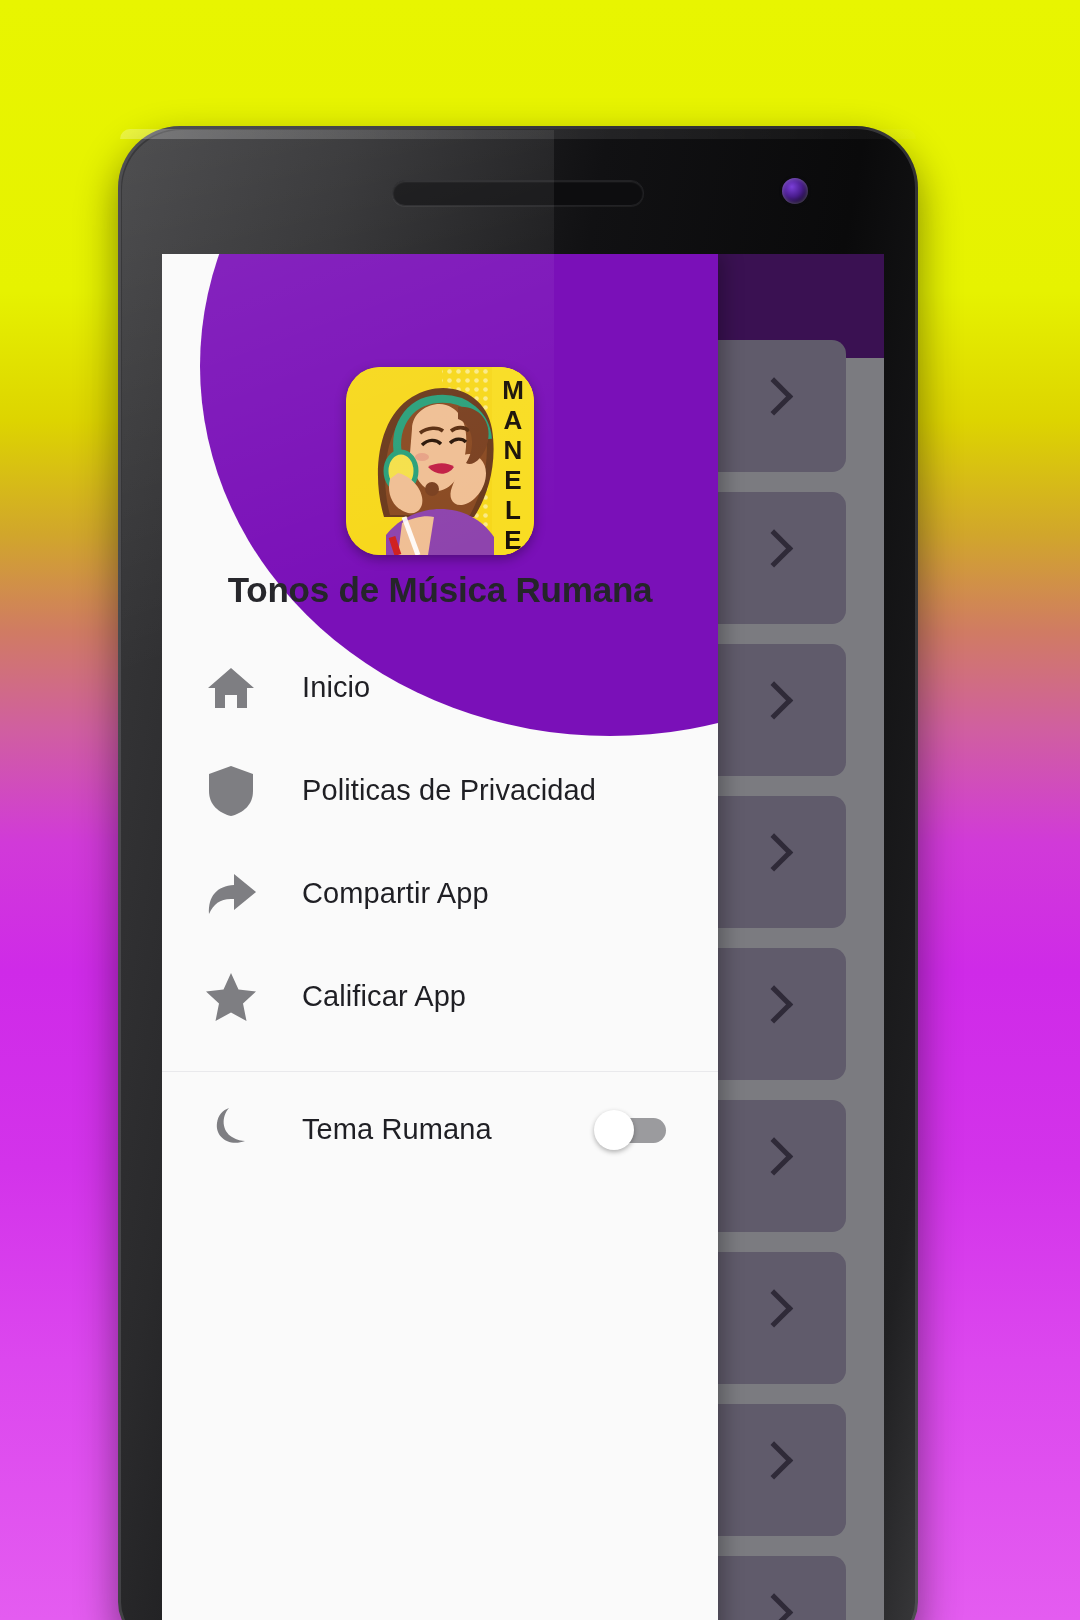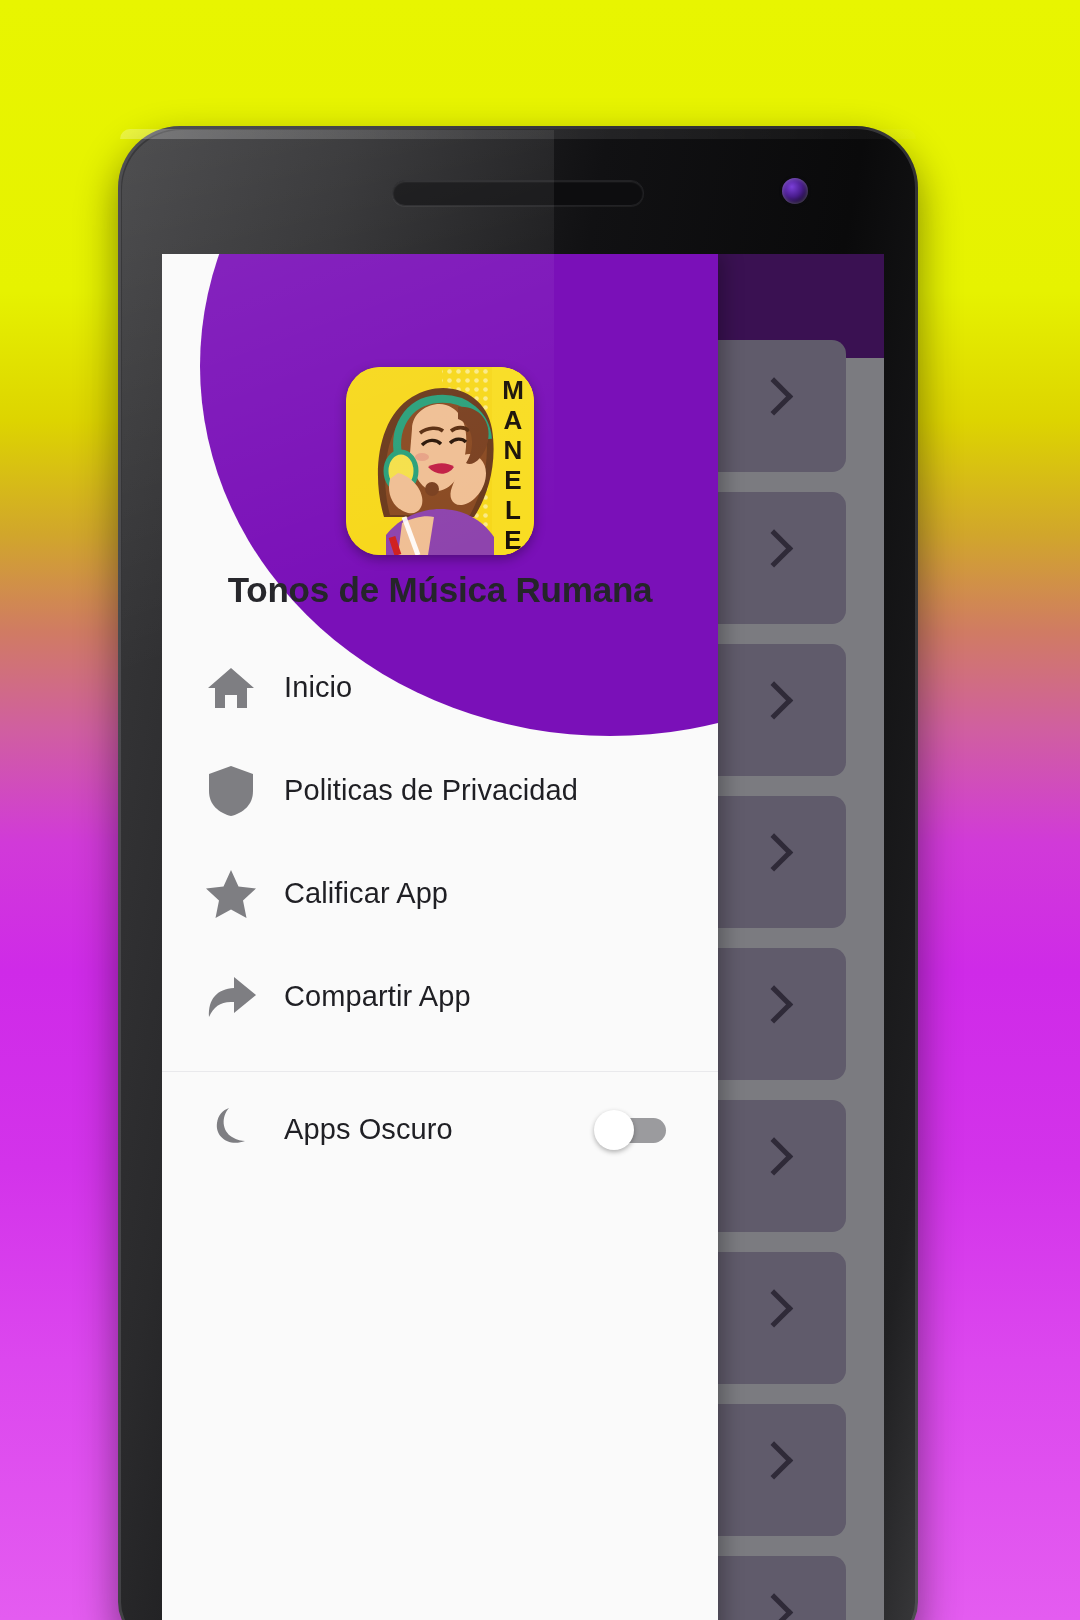--- a/index.html
+++ b/index.html
@@ -110,21 +110,21 @@
   
   .menu{position:absolute;left:0;top:382px;width:100%;}
   .menu-item{
     position:relative;display:flex;align-items:center;height:103px;
     padding-left:30px;box-sizing:border-box;cursor:pointer;
   }
   .mi-icon{
     width:78px;min-width:78px;height:60px;display:flex;align-items:center;justify-content:center;
   }
   .mi-label{
-    font-size:29px;color:#1f1f24;margin-left:14px;letter-spacing:.1px;white-space:nowrap;
+    font-size:29px;color:#1f1f24;margin-left:32px;letter-spacing:.1px;white-space:nowrap;
   }
   .menu-div{height:1px;background:#e9e9ec;margin-top:23px;margin-bottom:6px;}
 
   
   .toggle{
     position:absolute;right:52px;top:50%;transform:translateY(-50%);
     width:72px;height:30px;
   }
   .tg-track{
     position:absolute;right:0;top:3px;width:58px;height:25px;border-radius:13px;
@@ -264,46 +264,46 @@
           <span class="mi-icon">
             <svg width="46" height="52" viewBox="0 0 46 52">
               <path d="M23 1 L45 9 L45 26 C45 40 35 48 23 51 C11 48 1 40 1 26 L1 9 Z" fill="#7e7e82"></path>
             </svg>
           </span>
           <span class="mi-label">Politicas de Privacidad</span>
         </div>
 
         <div class="menu-item">
           <span class="mi-icon">
+            <svg width="54" height="44" viewBox="0 0 54 44">
+              <path d="M30 2 L52 20 L30 38 L30 27 C17 26 10 31 5 42 C4 24 13 14 30 13 Z" fill="#7e7e82"></path>
+            </svg>
+          </span>
+          <span class="mi-label">Compartir App</span>
+        </div>
+
+        <div class="menu-item">
+          <span class="mi-icon">
             <svg width="52" height="50" viewBox="0 0 52 50">
               <path d="M26 1 L33.5 17.5 L51 19.5 L38 31.5 L41.5 49 L26 40.5 L10.5 49 L14 31.5 L1 19.5 L18.5 17.5 Z" fill="#7e7e82"></path>
             </svg>
           </span>
           <span class="mi-label">Calificar App</span>
         </div>
 
-        <div class="menu-item">
-          <span class="mi-icon">
-            <svg width="54" height="44" viewBox="0 0 54 44">
-              <path d="M30 2 L52 20 L30 38 L30 27 C17 26 10 31 5 42 C4 24 13 14 30 13 Z" fill="#7e7e82"></path>
-            </svg>
-          </span>
-          <span class="mi-label">Compartir App</span>
-        </div>
-
 
         <div class="menu-div"></div>
 
         <div class="menu-item">
           <span class="mi-icon">
             <svg width="44" height="46" viewBox="0 0 44 46">
               <path d="M36 34 C20 40 6 30 8 16 C9 8 14 3 20 1 C12 10 13 24 23 30 C28 33 33 34 36 34 Z" fill="#7e7e82"></path>
             </svg>
           </span>
-          <span class="mi-label">Apps Oscuro</span>
+          <span class="mi-label">Tema Rumana</span>
           <span class="toggle">
             <span class="tg-track"></span>
             <span class="tg-knob"></span>
           </span>
         </div>
 
       </div>
     </div>
   </div>
 

